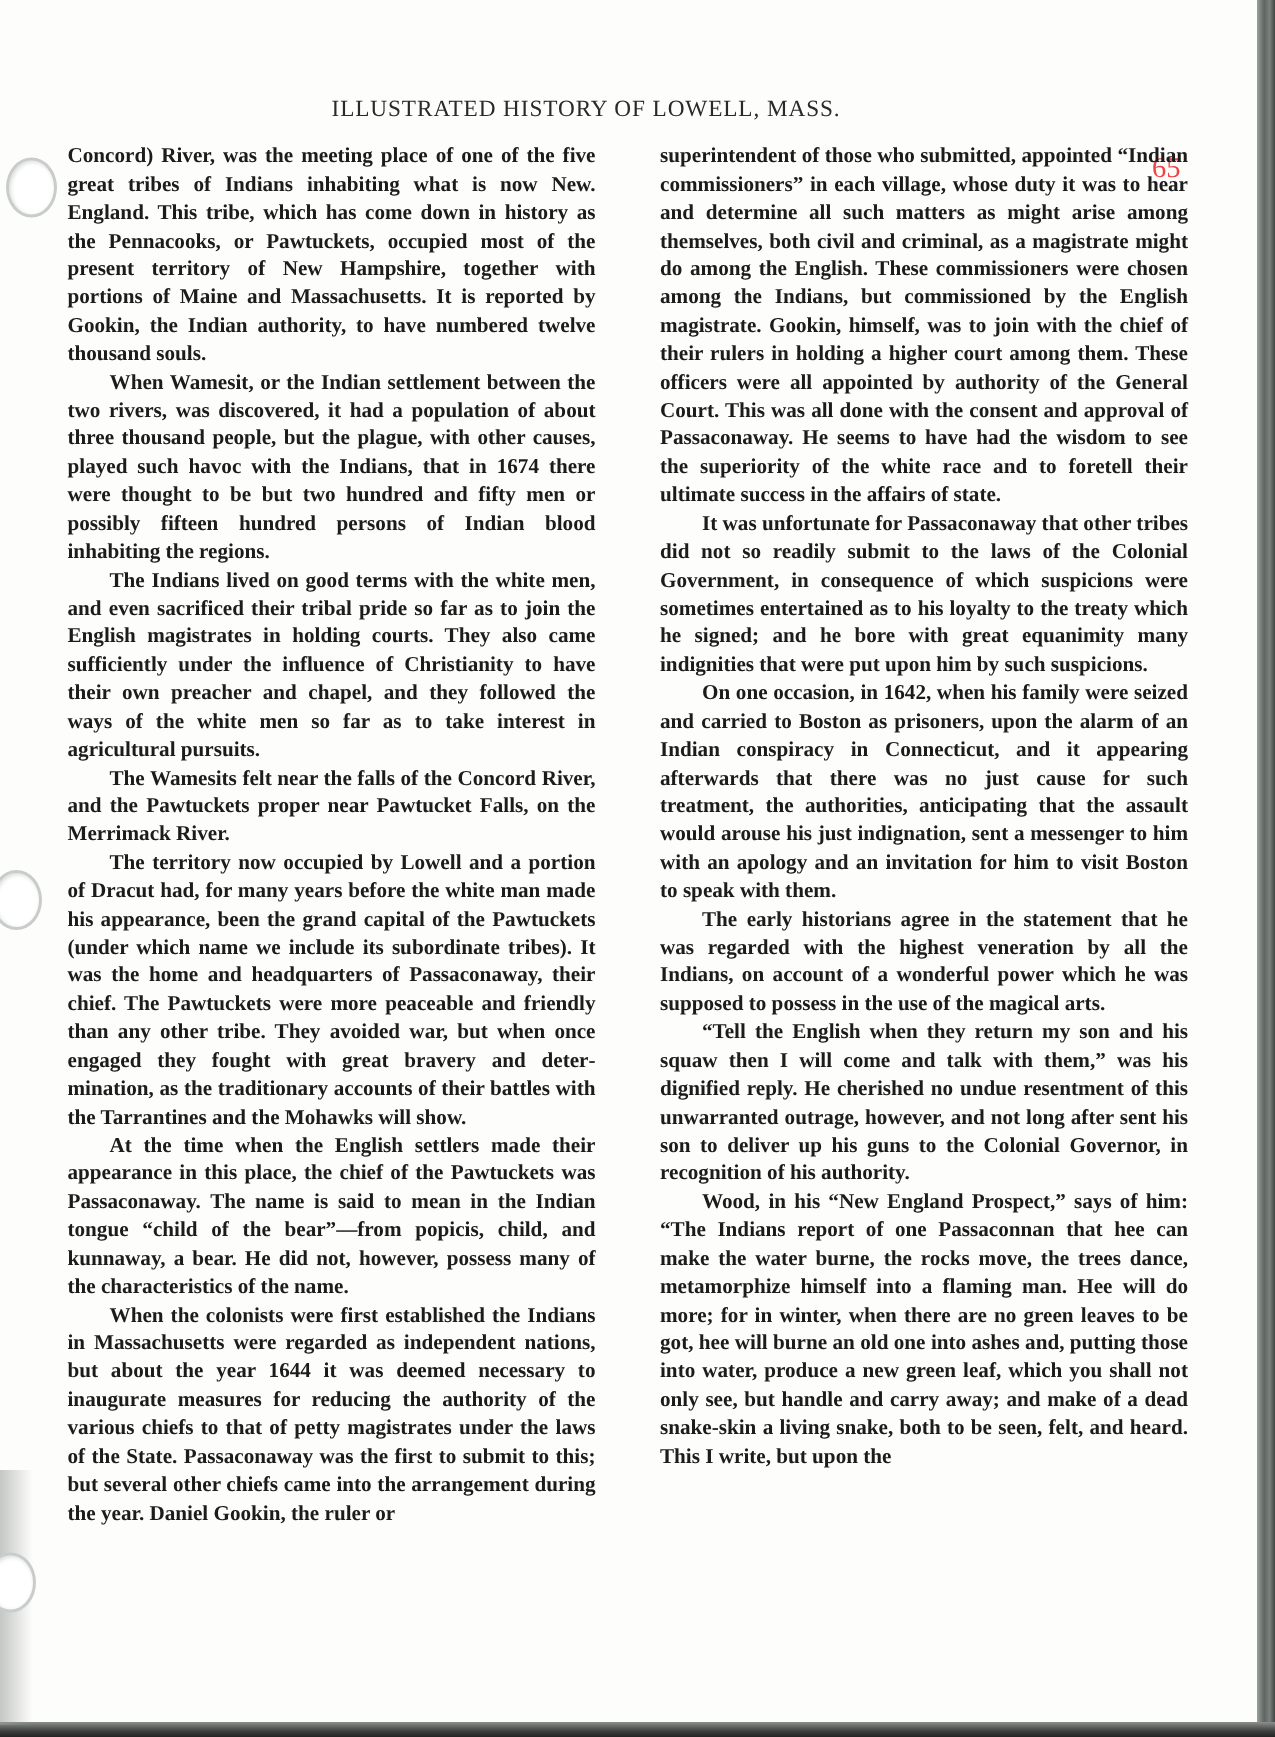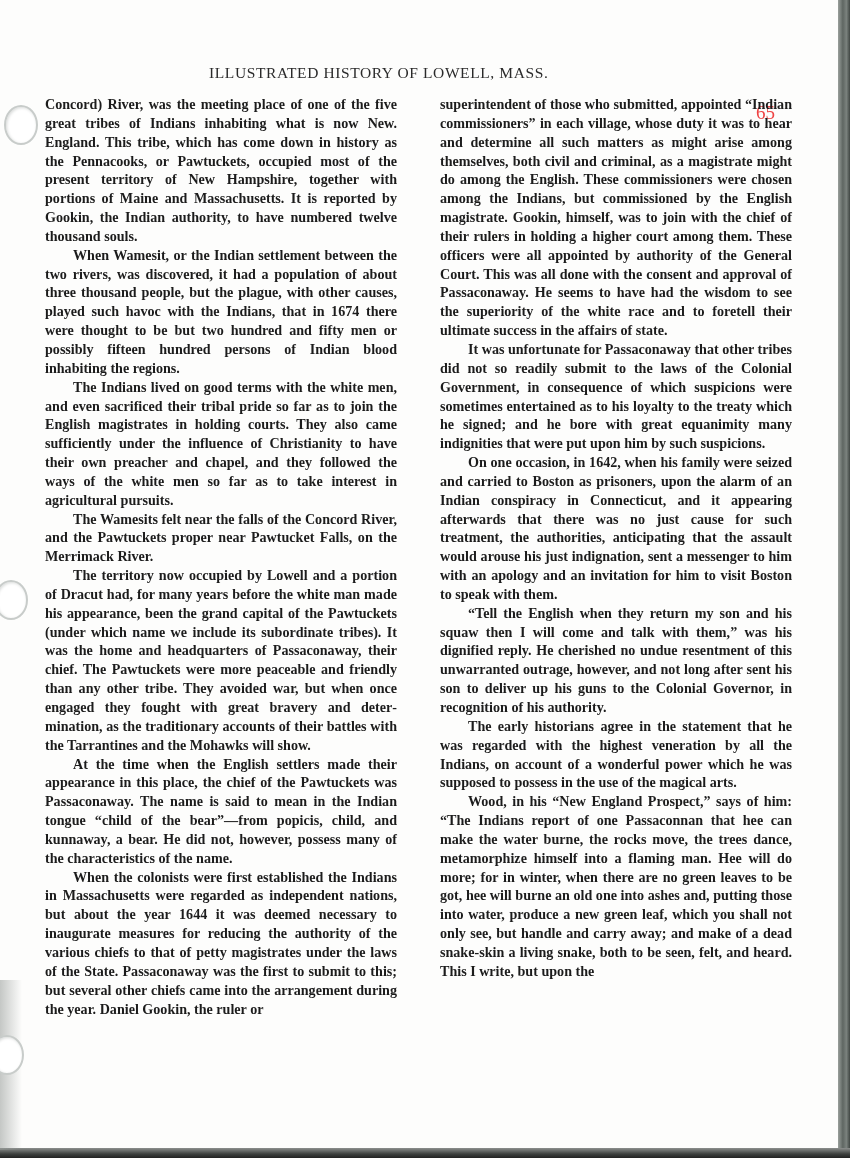--- a/index.html
+++ b/index.html
@@ -20,21 +20,21 @@
   }
   .left-shade {
     position: absolute; left: 0; top: 980px; width: 22px; height: 170px;
     background: linear-gradient(90deg, rgba(150,155,152,0.55), rgba(255,255,255,0));
   }
   .punch-hole {
     position: absolute; width: 30px; height: 36px; border-radius: 50%;
     border: 2px solid #c8ccca; background: #ffffff; box-shadow: inset 1px 1px 3px #d9dbda;
   }
   .header {
-    position: absolute; top: 60px; left: 4px; width: 710px; height: 30px;
+    position: absolute; top: 60px; left: 16px; width: 710px; height: 30px;
   }
   .running-title {
     position: absolute; left: 205px; top: 4px;
     font-size: 15.5px; letter-spacing: 0.6px; color: #2a2a2a;
   }
   .page-number {
     position: absolute; left: 752px; top: 6px; font-size: 19px; color: #ef4444; margin-top: 36px;
   }
   .column {
     position: absolute; top: 95px; width: 352px;
@@ -71,17 +71,17 @@
     <p class="indent">The Wamesits felt near the falls of the Concord River, and the Pawtuckets proper near Pawtucket Falls, on the Merrimack River.</p>
     <p class="indent">The territory now occupied by Lowell and a portion of Dracut had, for many years before the white man made his appearance, been the grand capital of the Pawtuckets (under which name we include its subordinate tribes). It was the home and headquarters of Passaconaway, their chief. The Pawtuckets were more peaceable and friendly than any other tribe. They avoided war, but when once engaged they fought with great bravery and deter­mination, as the traditionary accounts of their battles with the Tarrantines and the Mohawks will show.</p>
     <p class="indent">At the time when the English settlers made their appearance in this place, the chief of the Paw­tuckets was Passaconaway. The name is said to mean in the Indian tongue “child of the bear”—from popicis, child, and kunnaway, a bear. He did not, however, possess many of the characteristics of the name.</p>
     <p class="indent">When the colonists were first established the Indians in Massachusetts were regarded as inde­pendent nations, but about the year 1644 it was deemed necessary to inaugurate measures for reducing the authority of the various chiefs to that of petty magistrates under the laws of the State. Passaconaway was the first to submit to this; but several other chiefs came into the arrangement during the year. Daniel Gookin, the ruler or</p>
   </div>
 
   <div class="column col-right">
     <p class="noindent">superintendent of those who submitted, appointed “Indian commissioners” in each village, whose duty it was to hear and determine all such matters as might arise among themselves, both civil and criminal, as a magistrate might do among the English. These commissioners were chosen among the Indians, but commissioned by the English magistrate. Gookin, himself, was to join with the chief of their rulers in holding a higher court among them. These officers were all appointed by authority of the General Court. This was all done with the consent and approval of Passaconaway. He seems to have had the wisdom to see the superiority of the white race and to foretell their ultimate success in the affairs of state.</p>
     <p class="indent">It was unfortunate for Passaconaway that other tribes did not so readily submit to the laws of the Colonial Government, in consequence of which suspicions were sometimes entertained as to his loyalty to the treaty which he signed; and he bore with great equanimity many indignities that were put upon him by such suspicions.</p>
     <p class="indent">On one occasion, in 1642, when his family were seized and carried to Boston as prisoners, upon the alarm of an Indian conspiracy in Connecticut, and it appearing afterwards that there was no just cause for such treatment, the authorities, anticipating that the assault would arouse his just indignation, sent a messenger to him with an apology and an invitation for him to visit Boston to speak with them.</p>
+    <p class="indent">The early historians agree in the statement that he was regarded with the highest veneration by all the Indians, on account of a wonderful power which he was supposed to possess in the use of the magical arts.</p>
     <p class="indent">“Tell the English when they return my son and his squaw then I will come and talk with them,” was his dignified reply. He cherished no undue resentment of this unwarranted outrage, however, and not long after sent his son to deliver up his guns to the Colonial Governor, in recognition of his authority.</p>
-    <p class="indent">The early historians agree in the statement that he was regarded with the highest veneration by all the Indians, on account of a wonderful power which he was supposed to possess in the use of the magical arts.</p>
     <p class="indent">Wood, in his “New England Prospect,” says of him: “The Indians report of one Passaconnan that hee can make the water burne, the rocks move, the trees dance, metamorphize himself into a flaming man. Hee will do more; for in winter, when there are no green leaves to be got, hee will burne an old one into ashes and, putting those into water, produce a new green leaf, which you shall not only see, but handle and carry away; and make of a dead snake-skin a living snake, both to be seen, felt, and heard. This I write, but upon the</p>
   </div>
 </div>
 
 </body></html>

